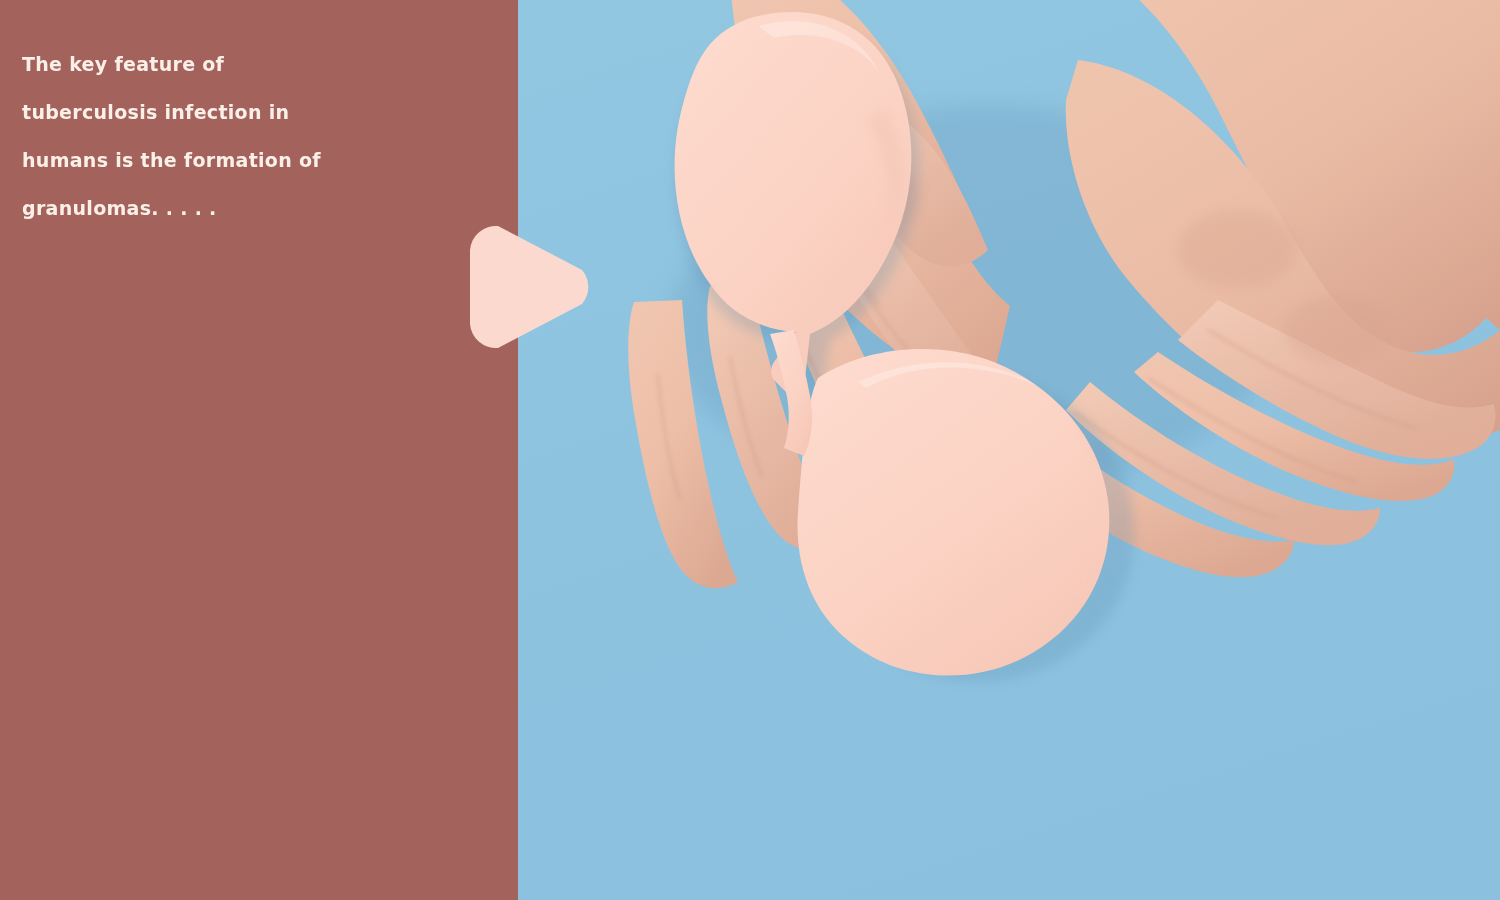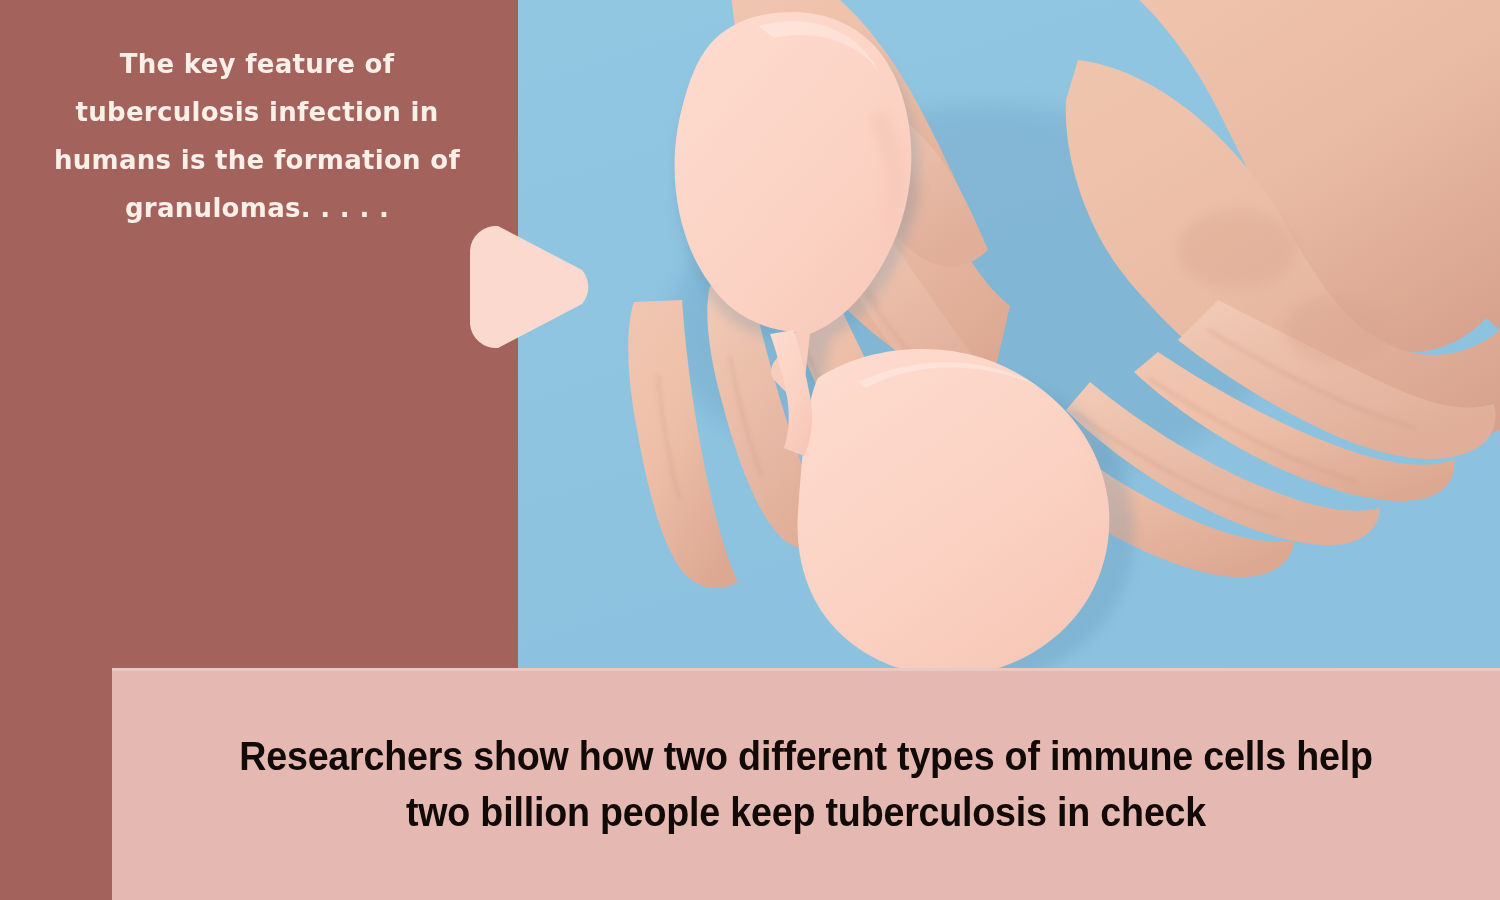--- a/index.html
+++ b/index.html
@@ -30,26 +30,25 @@
     background: #A3635C;
     z-index: 3;
   }
   .quote-text {
     position: absolute;
     left: 22px;
     top: 40px;
     width: 470px;
     color: #FBF0E8;
     font-family: "DejaVu Sans", sans-serif;
-    font-size: 26px;
+    font-size: 19px;
     font-weight: 600;
     line-height: 48px;
     letter-spacing: 0.3px;
     white-space: pre-line;
-    text-align: center;
   }
 
   
   .photo {
     position: absolute;
     left: 518px;
     top: 0;
     width: 982px;
     height: 900px;
     overflow: hidden;
@@ -292,17 +291,14 @@
       <path d="M 36 14
                L 120 58
                A 26 26 0 0 1 120 92
                L 36 136
                A 26 26 0 0 1 8 112
                L 8 38
                A 26 26 0 0 1 36 14 Z" fill="#FBD9CE"></path>
     </svg>
   </div>
 
-  <div class="caption-bar">
-    <div class="caption-text">Researchers show how two different types of immune cells help two billion people keep tuberculosis in check</div>
-  </div>
 
 </div>
 
 </body></html>

